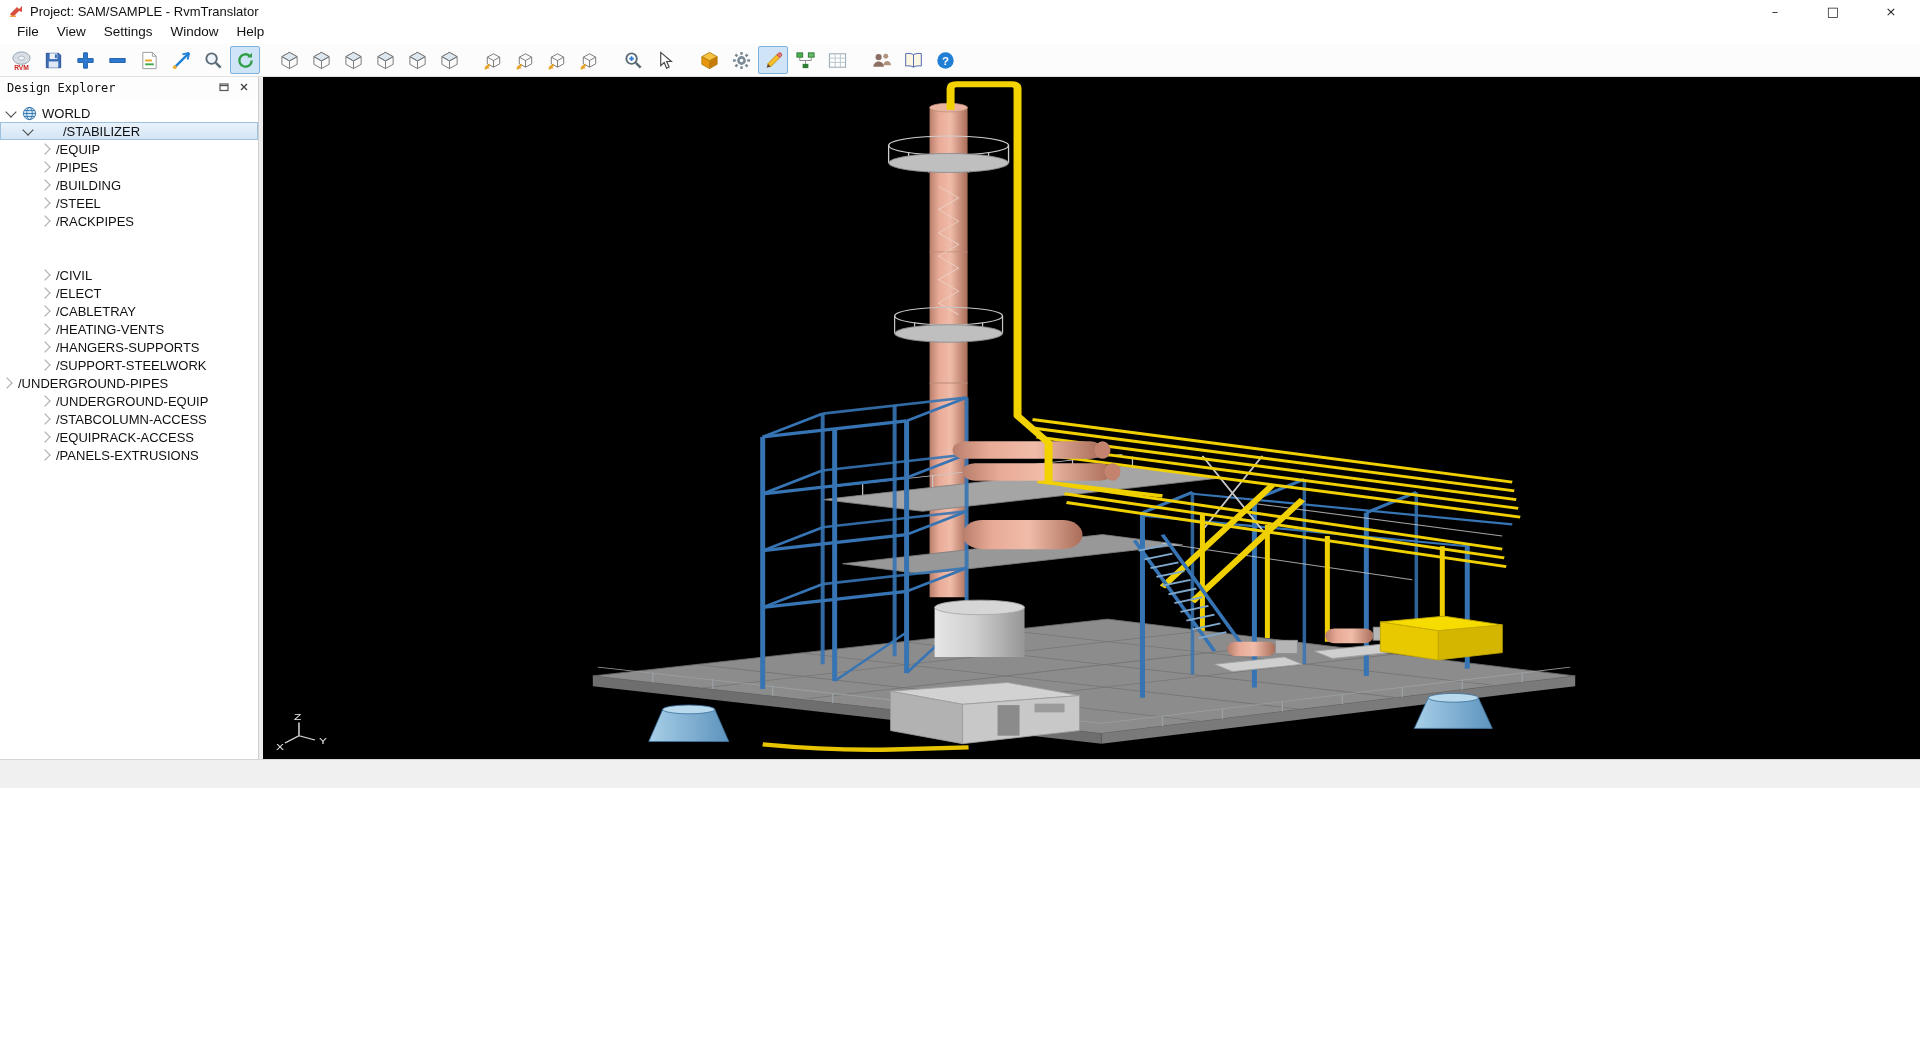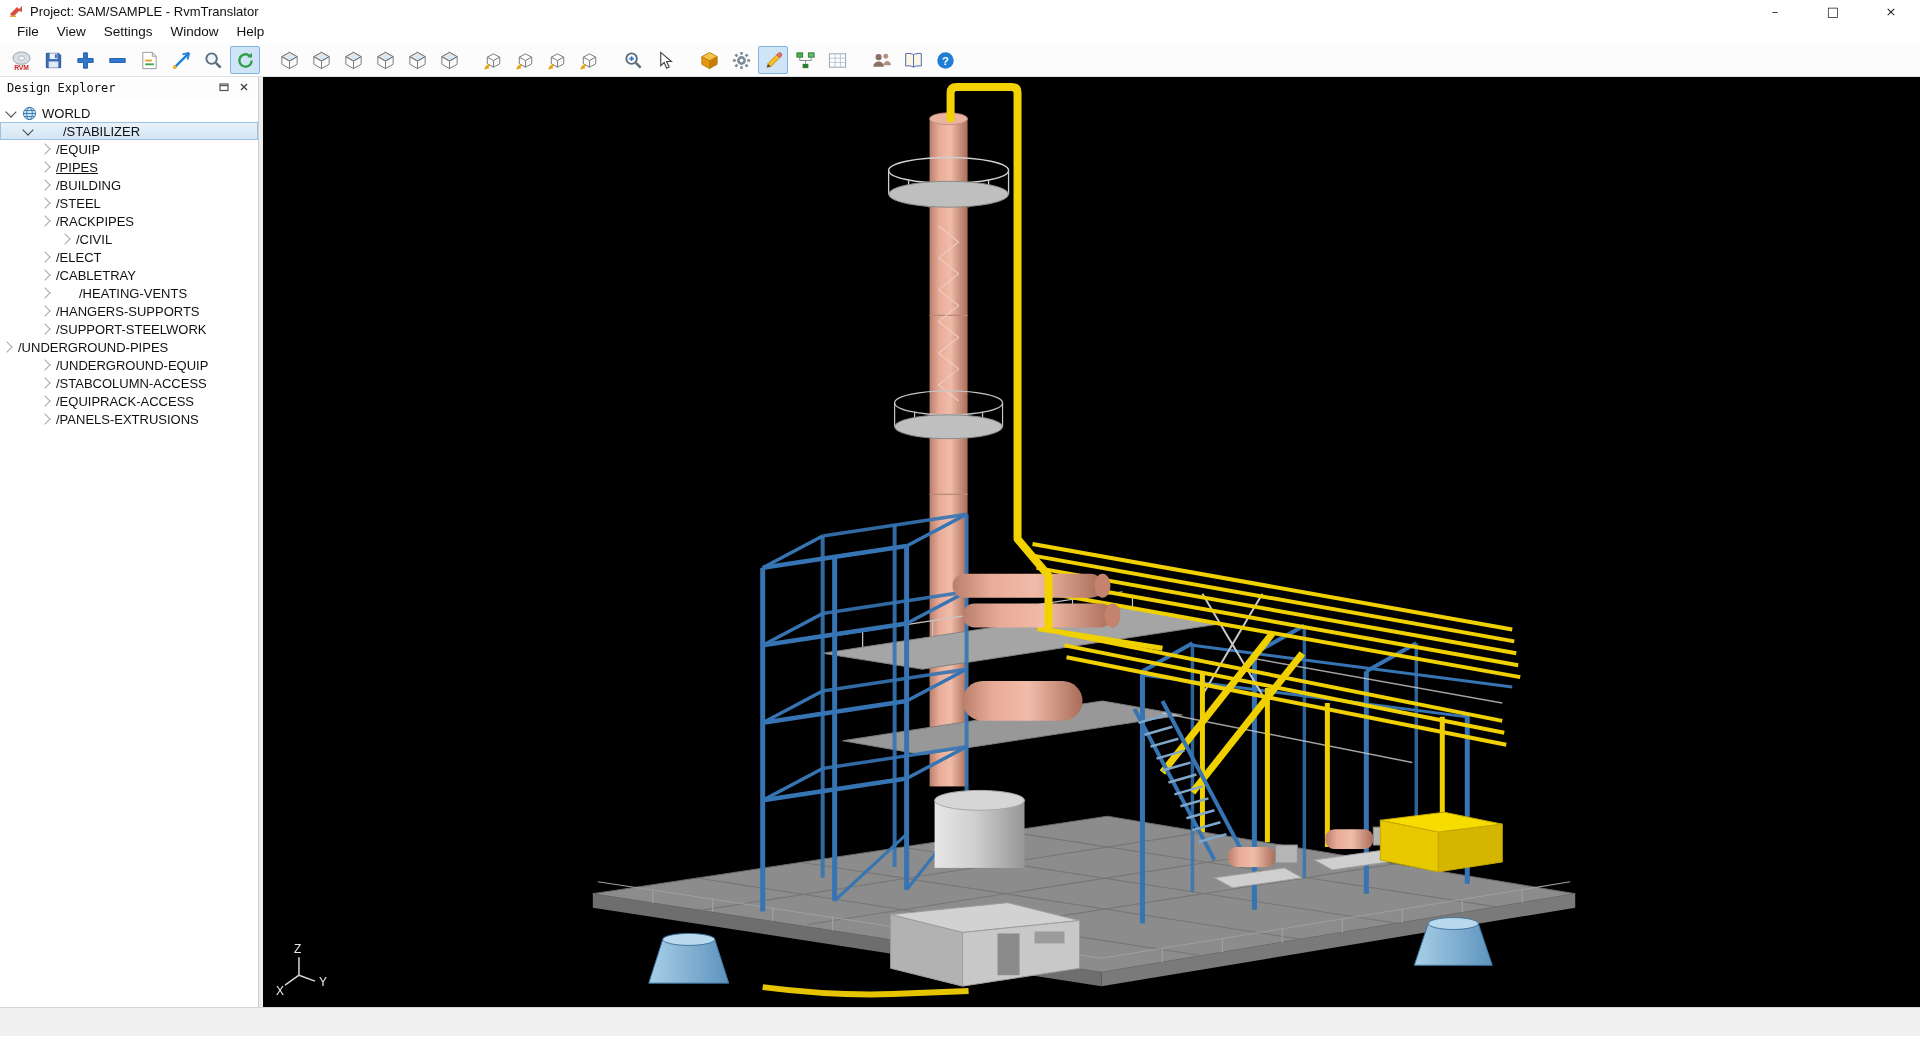--- a/index.html
+++ b/index.html
@@ -1,17 +1,17 @@
 <!DOCTYPE html>
 <html><head>
 <meta charset="utf-8">
 <style>
   html,body{margin:0;padding:0;}
   body{width:1920px;height:1040px;overflow:hidden;font-family:"Liberation Sans",sans-serif;background:#fff;-webkit-font-smoothing:antialiased;}
-  .app{width:1920px;height:1036px;display:flex;flex-direction:column;}
+  .app{width:1920px;height:788px;display:flex;flex-direction:column;}
 
   
   .titlebar{flex:0 0 22px;height:22px;display:flex;align-items:center;background:#ffffff;}
   .app-icon{width:16px;height:16px;margin:0 6px 0 8px;display:flex;}
   .title-text{font-size:13px;color:#111;}
   .win-controls{margin-left:auto;display:flex;height:100%;}
   .win-btn{width:58px;height:100%;display:flex;align-items:center;justify-content:center;font-size:13px;color:#222;background:transparent;border:none;padding:0;font-family:"DejaVu Sans",sans-serif;}
 
   
   .menubar{flex:0 0 22px;height:22px;display:flex;align-items:flex-start;background:#fff;padding-left:8px;}
@@ -361,49 +361,49 @@
             <span class="tree-label">WORLD</span>
           </div>
           <div class="tree-row selected" style="padding-left: 21px;">
             <span class="chev down"></span>
             <span class="tree-label">/STABILIZER</span>
           </div>
           <div class="tree-row" style="padding-left: 38px;">
             <span class="chev"></span>
             <span class="tree-label">/EQUIP</span>
           </div>
-          <div class="tree-row" style="padding-left: 38px; text-decoration: underline;">
+          <div class="tree-row" style="padding-left: 38px;">
             <span class="chev"></span>
             <span class="tree-label">/PIPES</span>
           </div>
           <div class="tree-row" style="padding-left: 38px;">
             <span class="chev"></span>
             <span class="tree-label">/BUILDING</span>
           </div>
           <div class="tree-row" style="padding-left: 38px;">
             <span class="chev"></span>
             <span class="tree-label">/STEEL</span>
           </div>
           <div class="tree-row" style="padding-left: 38px;">
             <span class="chev"></span>
             <span class="tree-label">/RACKPIPES</span>
           </div>
-          <div class="tree-row" style="padding-left: 58px;">
+          <div class="tree-row" style="padding-left: 38px; margin-top: 36px;">
             <span class="chev"></span>
             <span class="tree-label">/CIVIL</span>
           </div>
           <div class="tree-row" style="padding-left: 38px;">
             <span class="chev"></span>
             <span class="tree-label">/ELECT</span>
           </div>
           <div class="tree-row" style="padding-left: 38px;">
             <span class="chev"></span>
             <span class="tree-label">/CABLETRAY</span>
           </div>
-          <div class="tree-row" style="padding-left: 38px; gap: 23px;">
+          <div class="tree-row" style="padding-left: 38px;">
             <span class="chev"></span>
             <span class="tree-label">/HEATING-VENTS</span>
           </div>
           <div class="tree-row" style="padding-left: 38px;">
             <span class="chev"></span>
             <span class="tree-label">/HANGERS-SUPPORTS</span>
           </div>
           <div class="tree-row" style="padding-left: 38px; align-items: center;">
             <span class="chev"></span>
             <span class="tree-label">/SUPPORT-STEELWORK</span>

